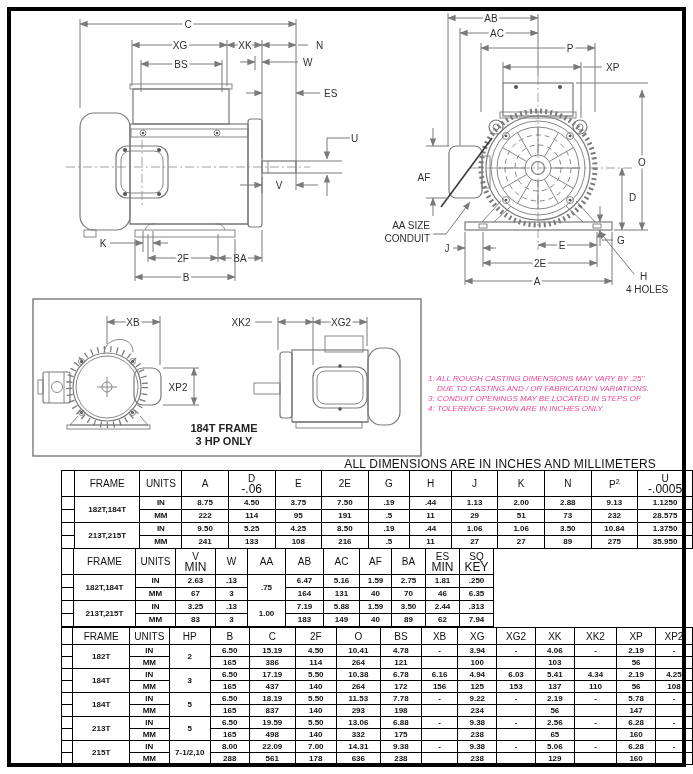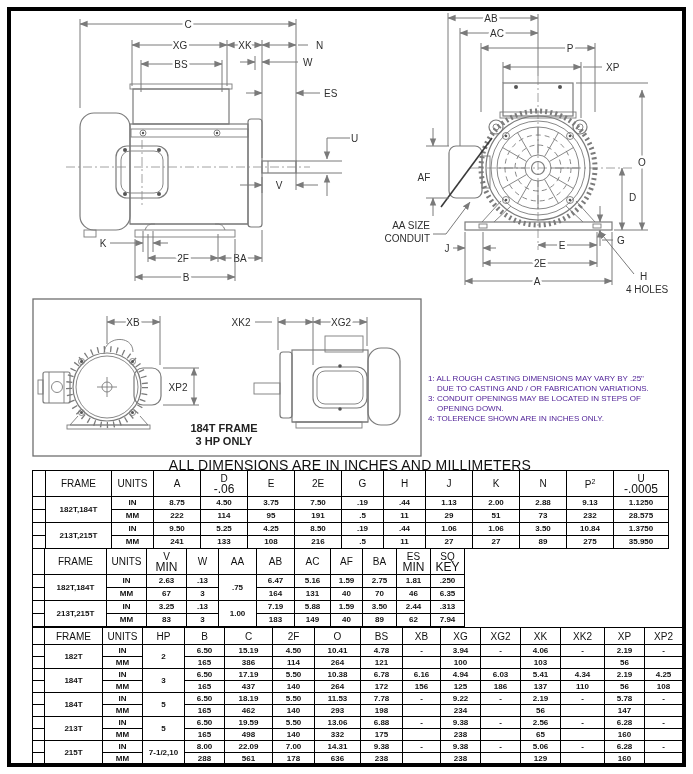--- a/index.html
+++ b/index.html
@@ -9,26 +9,26 @@
   svg.art{position:absolute;left:0;top:0;}
   svg.art text{font-family:"Liberation Sans",sans-serif;font-size:10px;fill:#2f2f2f;}
   svg.art .halo{paint-order:stroke;stroke:#fff;stroke-width:5px;stroke-linejoin:round;}
   svg.art .cap{font-size:11px;font-weight:bold;fill:#222;}
   .ol{fill:none;stroke:#7b7b7b;stroke-width:1.2;}
   .ol2{fill:none;stroke:#7b7b7b;stroke-width:0.9;}
   .dim{fill:none;stroke:#7a7a7a;stroke-width:1;}
   .cl{fill:none;stroke:#8a8a8a;stroke-width:0.8;stroke-dasharray:9 3 2 3;}
   .dark{fill:none;stroke:#3a3a3a;stroke-width:1.6;}
   .scr{fill:#555;stroke:none;}
-  .title{position:absolute;left:32px;top:457px;width:636px;text-align:center;
-         font-size:14px;color:#111;letter-spacing:.2px;}
-  .notes{position:absolute;left:428px;top:374px;width:260px;color:#4c1d95;}
+  .title{position:absolute;left:20px;top:457px;width:636px;text-align:right;
+         font-size:12px;color:#111;letter-spacing:.2px;}
+  .notes{position:absolute;left:428px;top:374px;width:260px;color:#ec4899;font-style:italic;}
   .note-line{font-size:8px;line-height:10px;white-space:nowrap;}
   .note-line.ind{padding-left:9px;}
-  .tbl{position:absolute;}
+  .tbl{position:absolute;margin-left:29px;}
   .dtable{border-collapse:collapse;table-layout:fixed;}
   .dtable th,.dtable td{border:1px solid #000;text-align:center;vertical-align:middle;
       padding:0;color:#111;white-space:nowrap;overflow:hidden;}
   .dtable th{font-weight:normal;font-size:10px;height:25px;line-height:11px;}
   .dtable th .sub{font-size:12px;}
   .dtable th sup{font-size:7px;}
   .dtable td{font-size:8px;font-weight:bold;height:12px;line-height:12px;}
   #t3 .dtable th{height:16px;}
   #t3 .dtable td{height:11px;line-height:11px;}
 </style>
@@ -287,21 +287,20 @@
 
       <text x="224" y="432" text-anchor="middle" class="cap">184T FRAME</text>
       <text x="224" y="445" text-anchor="middle" class="cap">3 HP ONLY</text>
     </g>
   </svg>
 
   <div class="notes">
       <div class="note-line">1: ALL ROUGH CASTING DIMENSIONS MAY VARY BY .25"</div>
       <div class="note-line ind">DUE TO CASTING AND / OR FABRICATION VARIATIONS.</div>
       <div class="note-line">3: CONDUIT OPENINGS MAY BE LOCATED IN STEPS OF</div>
-      <div class="note-line ind">OPENING DOWN.</div>
       <div class="note-line">4: TOLERENCE SHOWN ARE IN INCHES ONLY.</div>
     </div>
 
   <div class="title">ALL DIMENSIONS ARE IN INCHES AND MILLIMETERS</div>
 
   <div id="t1" class="tbl" style="left:32px;top:470px;">
       <table class="dtable">
         <colgroup>
           <col style="width: 13px;">
           <col style="width: 66px;">
@@ -677,21 +676,21 @@
           <tr>
             <td></td>
             <td>MM</td>
             <td>165</td>
             <td>437</td>
             <td>140</td>
             <td>264</td>
             <td>172</td>
             <td>156</td>
             <td>125</td>
-            <td>186</td>
+            <td>153</td>
             <td>137</td>
             <td>110</td>
             <td>56</td>
             <td>108</td>
           </tr>
           <tr>
             <td></td>
             <td rowspan="2">184T</td>
             <td>IN</td>
             <td rowspan="2">5</td>
@@ -705,21 +704,21 @@
             <td>-</td>
             <td>2.19</td>
             <td>-</td>
             <td>5.78</td>
             <td>-</td>
           </tr>
           <tr>
             <td></td>
             <td>MM</td>
             <td>165</td>
-            <td>462</td>
+            <td>837</td>
             <td>140</td>
             <td>293</td>
             <td>198</td>
             <td></td>
             <td>234</td>
             <td></td>
             <td>56</td>
             <td></td>
             <td>147</td>
             <td></td>

